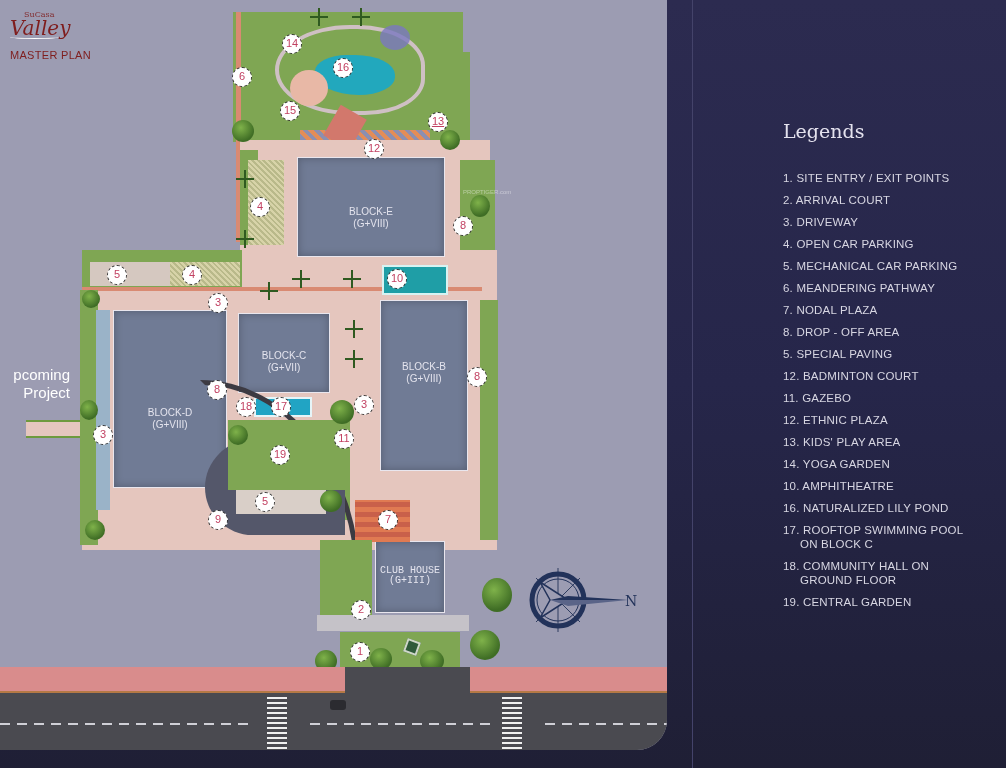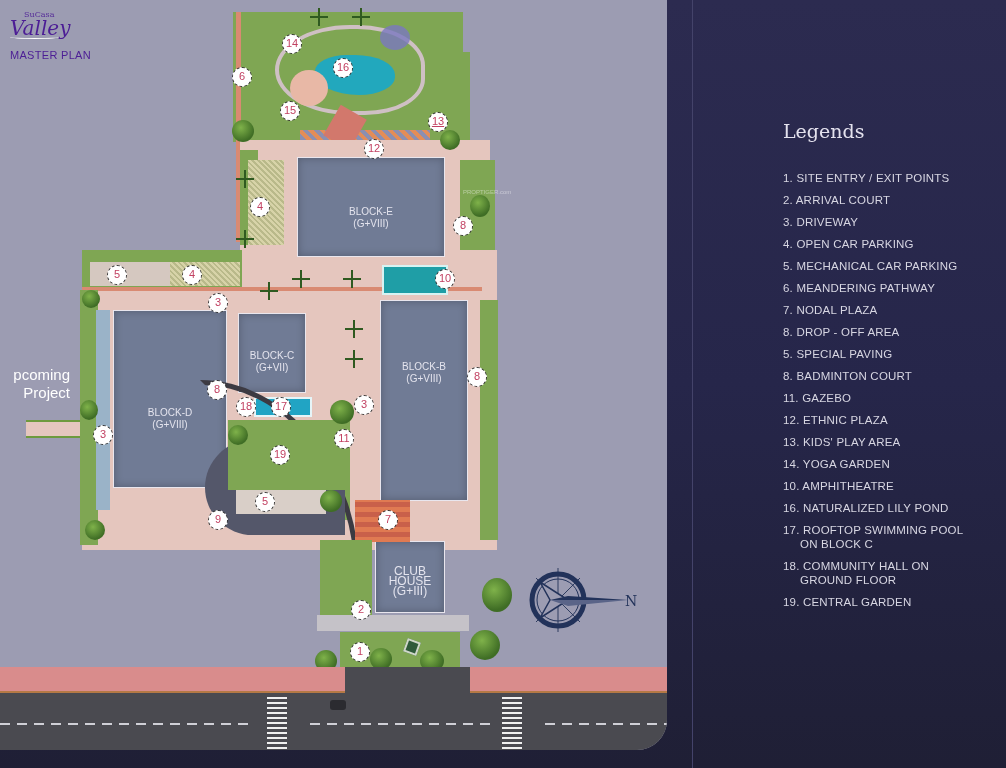--- a/index.html
+++ b/index.html
@@ -6,21 +6,21 @@
   html, body { width: 1006px; height: 768px; overflow: hidden; background: #22223a; }
   body { position: relative; font-family: "Liberation Sans", "DejaVu Sans", sans-serif; }
 
   .right-bg { position: absolute; left: 0; top: 0; width: 1006px; height: 768px;
     background: linear-gradient(180deg, #2c2b50 0%, #26264a 50%, #1f1f35 100%); }
   .vline { position: absolute; left: 692px; top: 0; width: 1px; height: 768px; background: #44436a; }
 
   .map-panel { position: absolute; left: 0; top: 0; width: 667px; height: 750px;
     background: #9c9cb2; border-radius: 0 0 30px 0; overflow: hidden; }
 
-  .brand { position: absolute; left: 10px; top: 10px; color: #4c1d95; }
+  .brand { position: absolute; left: 10px; top: 10px; color: #7f1d1d; }
   .brand-small { font-family: "DejaVu Serif", serif; font-size: 8px; margin-left: 14px; opacity: .9; }
   .brand-name { font-family: "DejaVu Serif", serif; font-size: 20px; font-style: italic; line-height: 18px; }
   .brand-wave { width: 50px; height: 4px; border-bottom: 1px solid #fff; border-radius: 0 0 50% 50%; margin-top: -2px; }
   .brand-sub { font-size: 11px; letter-spacing: .3px; margin-top: 10px; }
 
   .upcoming { position: absolute; left: 0; top: 366px; color: #fff; font-size: 15px; text-align: right; width: 70px; line-height: 18px; }
 
   
   .abs { position: absolute; }
   .grass { background: #7fa653; }
@@ -111,34 +111,34 @@
       <div>BLOCK-E</div>
       <div>(G+VIII)</div>
     </div>
   </div>
   <div class="abs bldg" style="left:113px;top:310px;width:114px;height:178px;">
     <div class="bldg-label" style="top:96px;">
       <div>BLOCK-D</div>
       <div>(G+VIII)</div>
     </div>
   </div>
-  <div class="abs bldg" style="left:238px;top:313px;width:68px;height:80px;">
+  <div class="abs bldg" style="left:238px;top:313px;width:92px;height:80px;">
     <div class="bldg-label" style="top:36px;">
       <div>BLOCK-C</div>
       <div>(G+VII)</div>
     </div>
   </div>
-  <div class="abs bldg" style="left:380px;top:300px;width:88px;height:201px;">
+  <div class="abs bldg" style="left:380px;top:300px;width:88px;height:171px;">
     <div class="bldg-label" style="top:60px;">
       <div>BLOCK-B</div>
       <div>(G+VIII)</div>
     </div>
   </div>
   <div class="abs bldg" style="left:375px;top:541px;width:70px;height:72px;">
-    <div class="bldg-label" style="top:24px;font-size:12px;line-height:10px;">
+    <div class="bldg-label" style="top:24px;font-size:10px;line-height:10px;font-family:Liberation Mono, monospace;">
       <div>CLUB HOUSE</div>
       <div>(G+III)</div>
     </div>
   </div>
 
   <div class="abs court" style="left:382px;top:265px;width:66px;height:30px;"></div>
   <div class="abs pool" style="left:254px;top:397px;width:58px;height:20px;"></div>
 
   <div class="abs grass" style="left:228px;top:420px;width:122px;height:100px;"></div>
   <div class="abs" style="left:200px;top:380px;width:160px;height:200px;border:5px solid #3c3a42;border-color:#3c3a42 #3c3a42 transparent transparent;border-radius:0 100% 0 0;"></div>
@@ -184,21 +184,21 @@
   <div class="marker" style="left:250px;top:197px;">4</div>
   <div class="marker" style="left:182px;top:265px;">4</div>
   <div class="marker" style="left:107px;top:265px;">5</div>
   <div class="marker" style="left:255px;top:492px;">5</div>
   <div class="marker" style="left:232px;top:67px;">6</div>
   <div class="marker" style="left:378px;top:510px;">7</div>
   <div class="marker" style="left:453px;top:216px;">8</div>
   <div class="marker" style="left:207px;top:380px;">8</div>
   <div class="marker" style="left:467px;top:367px;">8</div>
   <div class="marker" style="left:208px;top:510px;">9</div>
-  <div class="marker" style="left:387px;top:269px;margin-left:48px;">10</div>
+  <div class="marker" style="left:387px;top:269px;">10</div>
   <div class="marker" style="left:334px;top:429px;">11</div>
   <div class="marker" style="left:364px;top:139px;">12</div>
   <div class="marker" style="left:428px;top:112px;text-decoration:underline;">13</div>
   <div class="marker" style="left:282px;top:34px;">14</div>
   <div class="marker" style="left:280px;top:101px;">15</div>
   <div class="marker" style="left:333px;top:58px;">16</div>
   <div class="marker" style="left:271px;top:397px;">17</div>
   <div class="marker" style="left:236px;top:397px;">18</div>
   <div class="marker" style="left:270px;top:445px;">19</div>
 
@@ -234,21 +234,21 @@
 <ul class="legend-list">
   <li class="legend-item"><span>1. SITE ENTRY / EXIT POINTS</span></li>
   <li class="legend-item"><span>2. ARRIVAL COURT</span></li>
   <li class="legend-item"><span>3. DRIVEWAY</span></li>
   <li class="legend-item"><span>4. OPEN CAR PARKING</span></li>
   <li class="legend-item"><span>5. MECHANICAL CAR PARKING</span></li>
   <li class="legend-item"><span>6. MEANDERING PATHWAY</span></li>
   <li class="legend-item"><span>7. NODAL PLAZA</span></li>
   <li class="legend-item"><span>8. DROP - OFF AREA</span></li>
   <li class="legend-item"><span>5. SPECIAL PAVING</span></li>
-  <li class="legend-item"><span>8. BADMINTON COURT</span></li>
+  <li class="legend-item"><span>12. BADMINTON COURT</span></li>
   <li class="legend-item"><span>11. GAZEBO</span></li>
   <li class="legend-item"><span>12. ETHNIC PLAZA</span></li>
   <li class="legend-item"><span>13. KIDS' PLAY AREA</span></li>
   <li class="legend-item"><span>14. YOGA GARDEN</span></li>
   <li class="legend-item"><span>10. AMPHITHEATRE</span></li>
   <li class="legend-item"><span>16. NATURALIZED LILY POND</span></li>
   <li class="legend-item"><span>17. ROOFTOP SWIMMING POOL</span><span class="cont">ON BLOCK C</span></li>
   <li class="legend-item"><span>18. COMMUNITY HALL ON</span><span class="cont">GROUND FLOOR</span></li>
   <li class="legend-item"><span>19. CENTRAL GARDEN</span></li>
 </ul>

